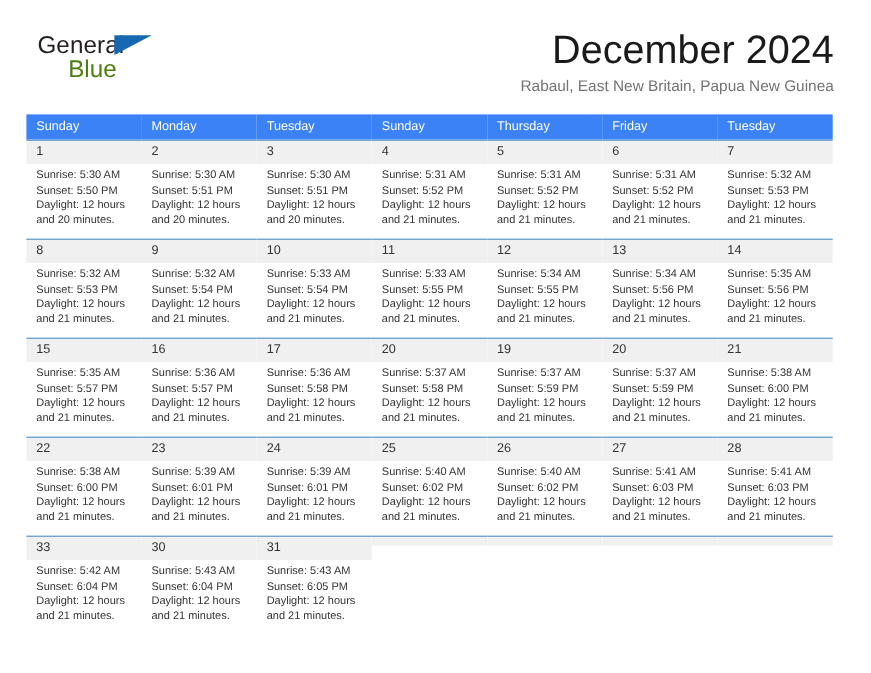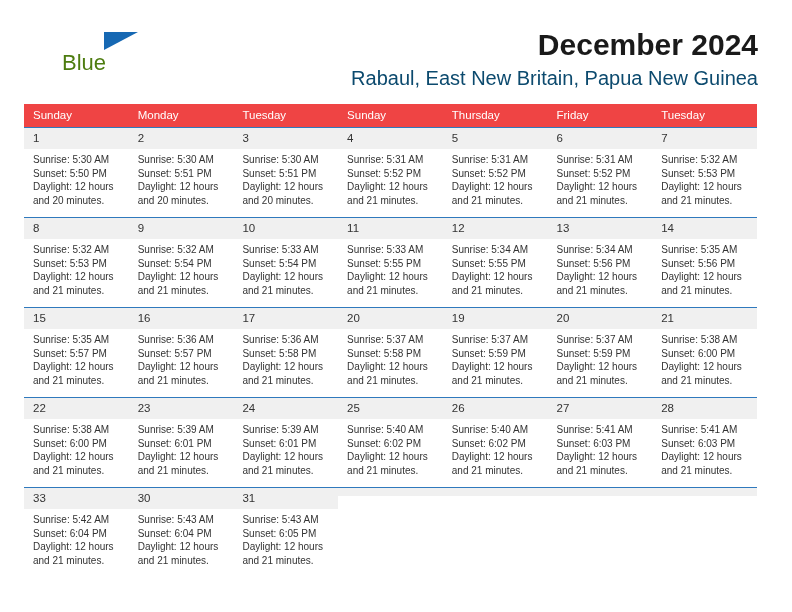--- a/index.html
+++ b/index.html
@@ -65,45 +65,45 @@
     border-bottom: 18px solid transparent;
   }
 
   .title-wrap {
     position: absolute;
     right: 0;
     top: 0;
     text-align: right;
   }
   .cal-title {
-    font-size: 30px;
-    font-weight: bold;
+    font-size: 36px;
+    font-weight: normal;
     color: #1a1a1a;
     line-height: 34px;
     white-space: nowrap;
   }
   .cal-subtitle {
-    font-size: 20px;
-    color: #0c4a6e;
+    font-size: 14px;
+    color: #737373;
     line-height: 22px;
     margin-top: 5px;
     white-space: nowrap;
   }
 
   
   .calendar {
     position: absolute;
     left: 24px;
     top: 104px;
     width: 733px;
     border-collapse: collapse;
     table-layout: fixed;
   }
   .calendar th {
-    background: #ef4444;
+    background: #3b82f6;
     color: #ffffff;
     font-size: 11.5px;
     font-weight: normal;
     text-align: left;
     padding: 5px 0 6px 9px;
     height: 11px;
     border: none;
   }
   .calendar td {
     vertical-align: top;
@@ -145,20 +145,21 @@
   }
 </style>
 </head>
 <body>
 
 <div class="page">
 
   <div class="header">
 
     <div class="brand">
+      <span class="brand-general">General</span>
       <span class="brand-flag"></span>
       <span class="brand-blue">Blue</span>
     </div>
 
     <div class="title-wrap">
       <div class="cal-title">December 2024</div>
       <div class="cal-subtitle">Rabaul, East New Britain, Papua New Guinea</div>
     </div>
 
   </div>

